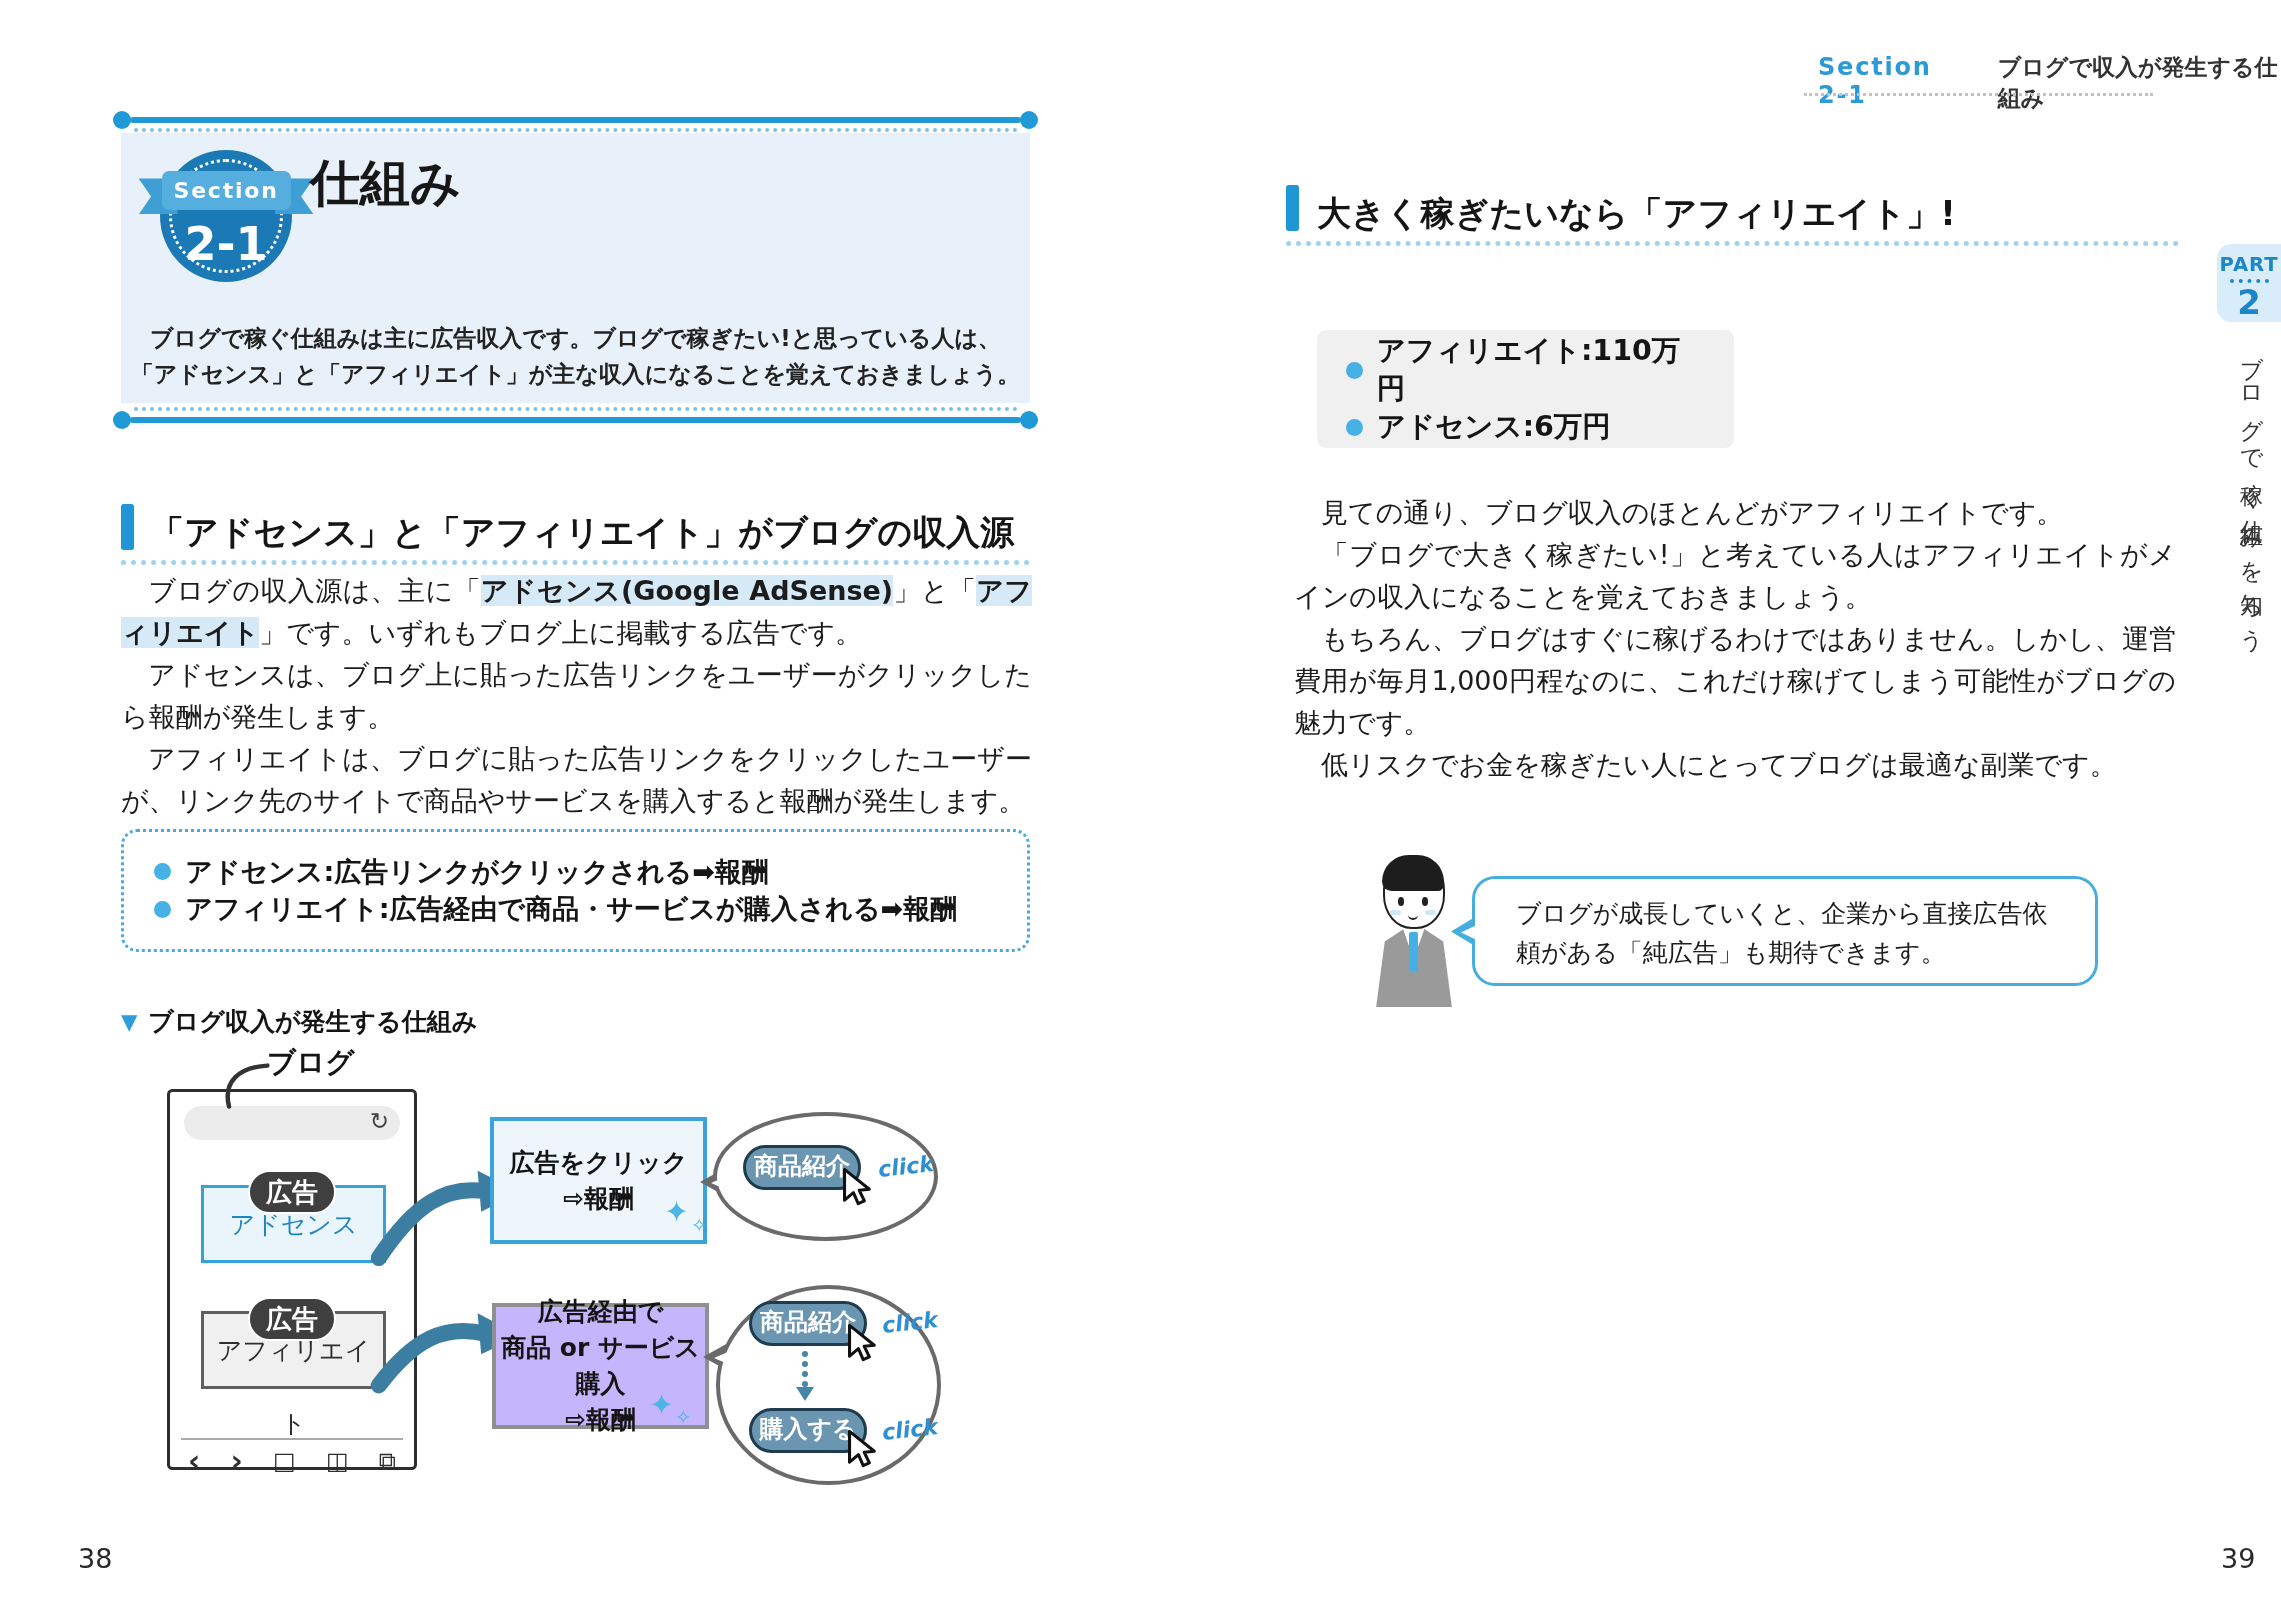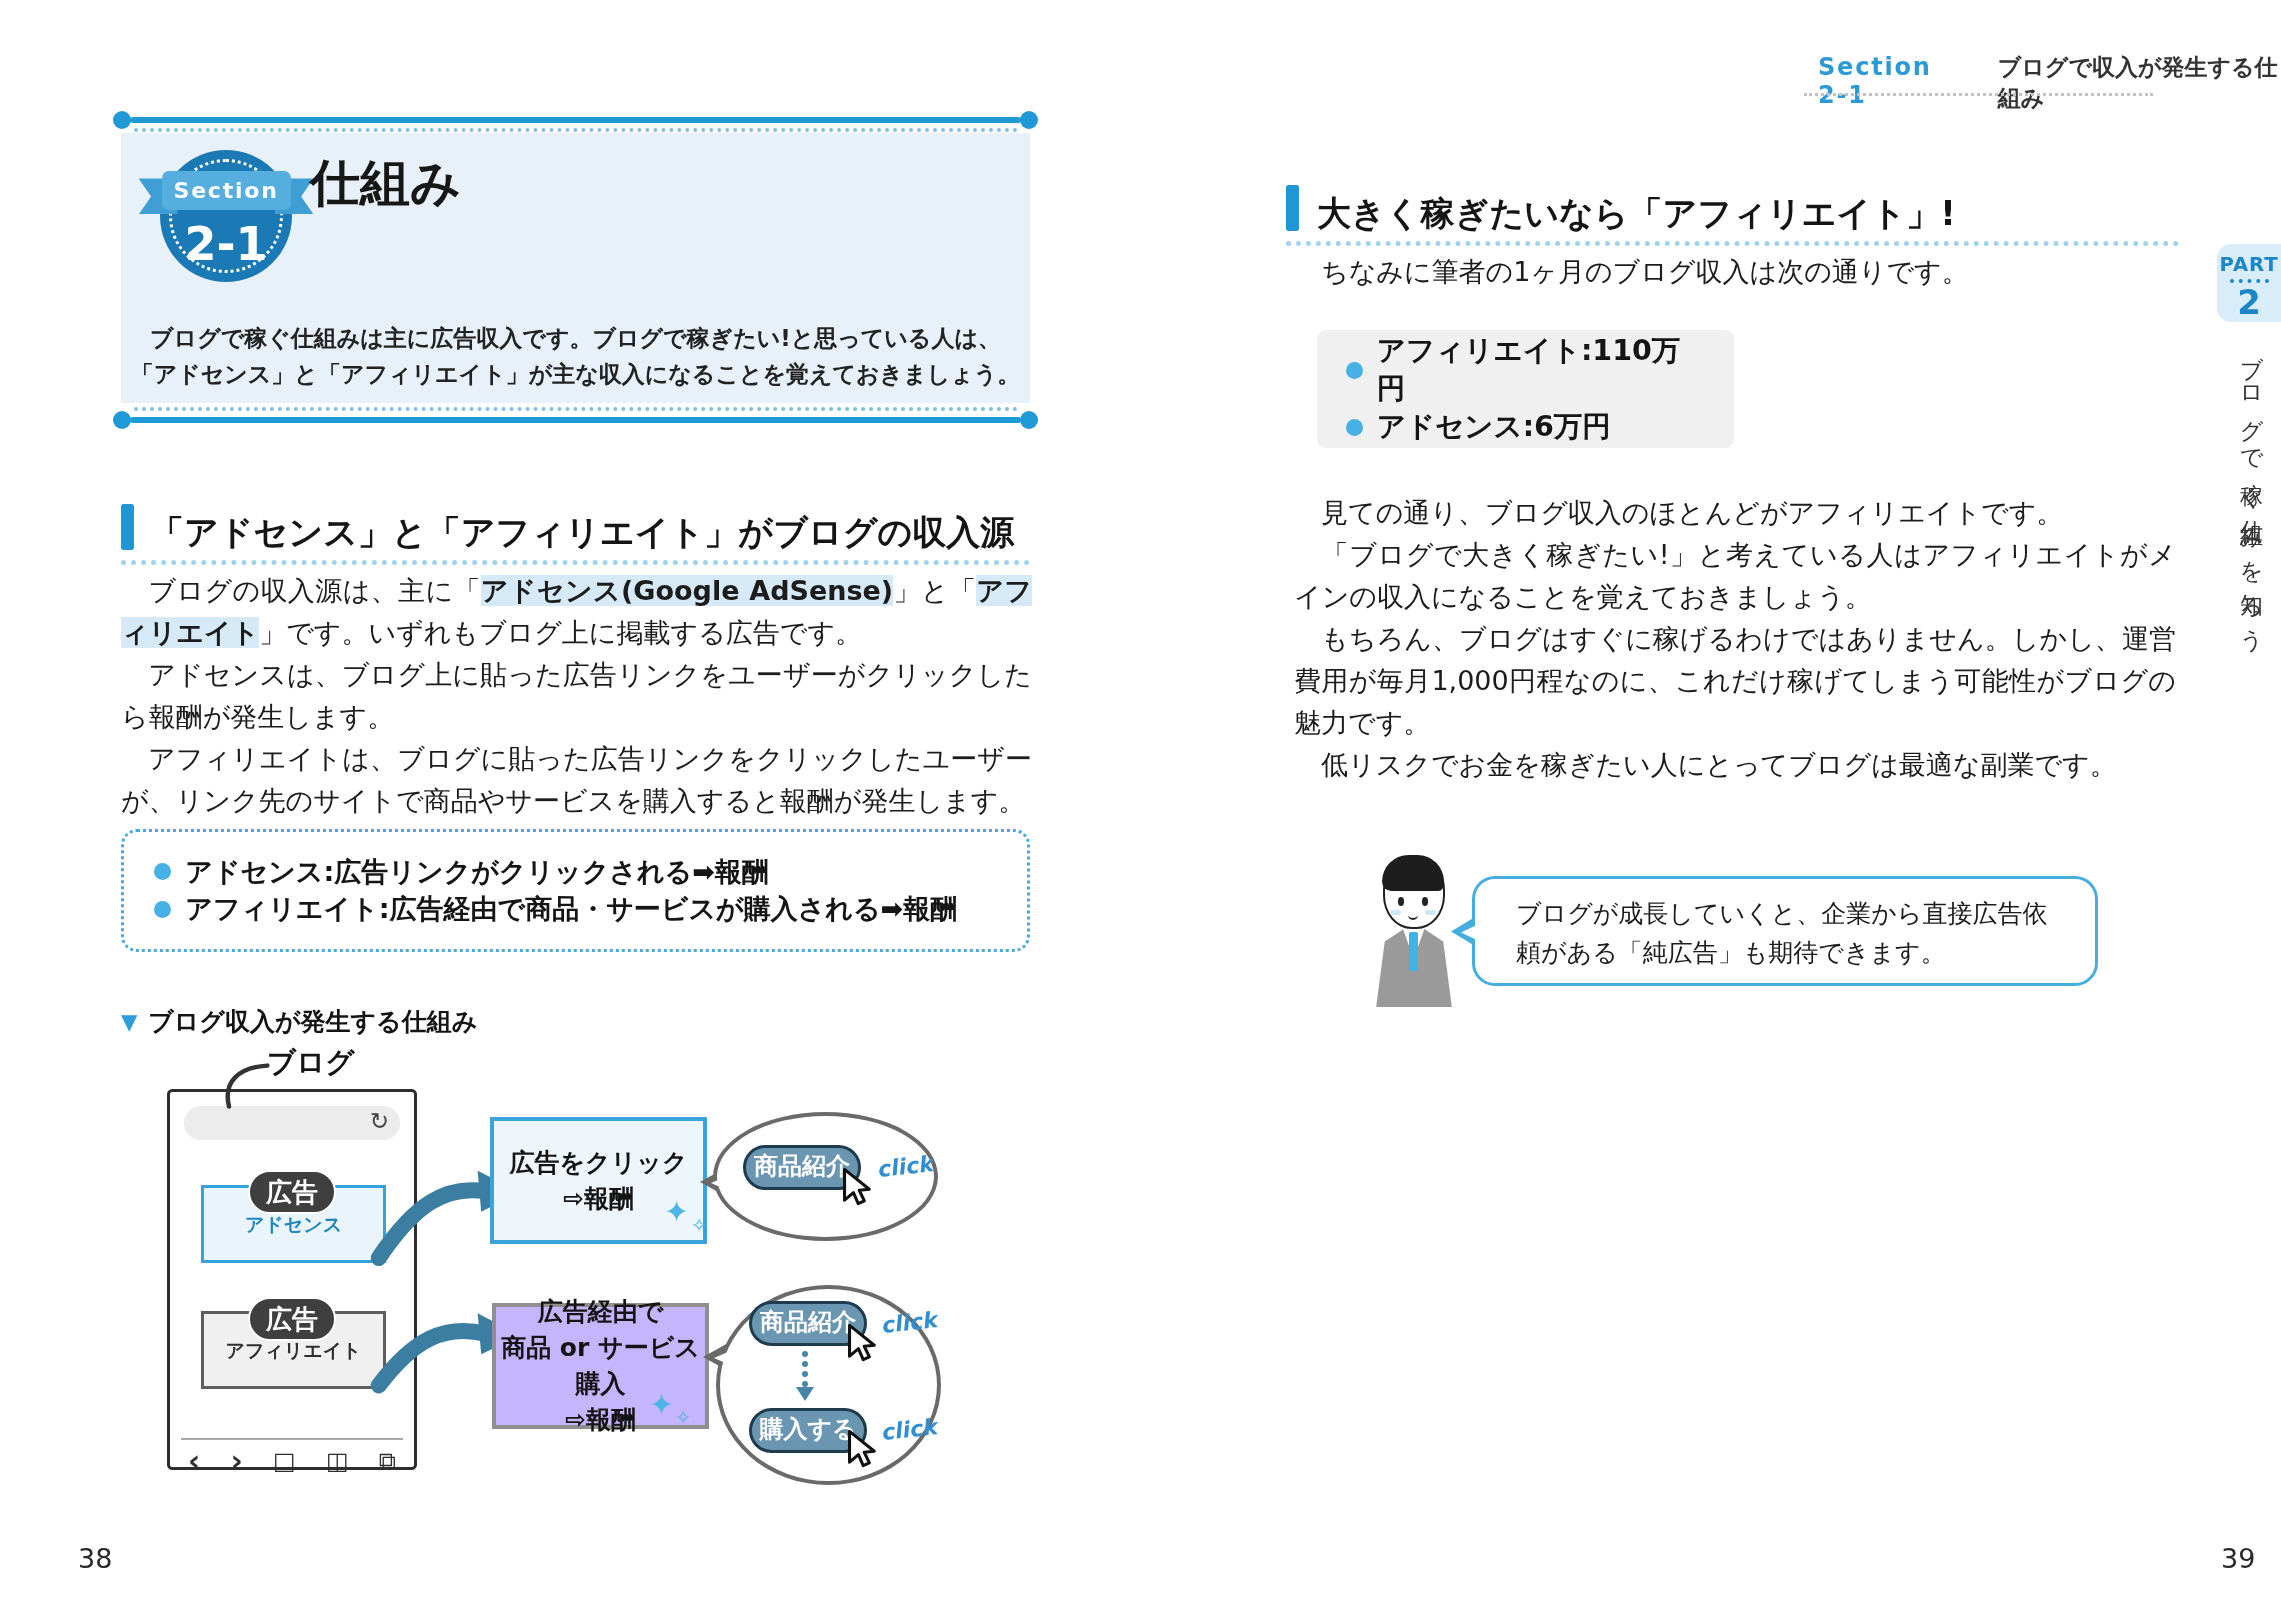--- a/index.html
+++ b/index.html
@@ -55,21 +55,21 @@
   .blog-label { position:absolute; left:267px; top:1044px; font-size:28.5px; font-weight:800; color:#141414; }
 
   .browser { position:absolute; left:167px; top:1089px; width:250px; height:381px; border:3.6px solid #2e2e2e; border-radius:5.3px; background:#fff; }
   .addrbar { position:absolute; left:14.3px; right:14.3px; top:14.3px; height:34px; background:#ececec; border-radius:17px; }
   .addrbar .reload { position:absolute; right:10.7px; top:1.8px; font-size:23px; color:#444; }
   .ad-pill { position:absolute; left:50%; transform:translateX(-50%); background:#3f3f3f; color:#fff; font-size:26px; font-weight:700;
     padding:2.7px 16px; border-radius:890px; border:2.7px solid #fff; z-index:2; white-space:nowrap; }
   .ad-box { position:absolute; left:31px; width:185px; height:78px; text-align:center; }
   .ad-box.blue { border:3.6px solid #35a3da; background:#e9f4fb; }
   .ad-box.gray { border:3.6px solid #5e5e5e; background:#f0f0f0; }
-  .ad-box .lbl { font-weight:700; font-size:19px; line-height:73px; }
+  .ad-box .lbl { font-weight:400; font-size:25px; line-height:73px; }
   .ad-box.blue .lbl { color:#1f86be; }
   .ad-box.gray .lbl { color:#2e2e2e; }
   .brw-divider { position:absolute; left:10.7px; right:10.7px; top:346px; border-top:2.7px solid #a9a9a9; }
   .brw-nav { position:absolute; left:18px; right:18px; top:353px; height:32px; display:flex; justify-content:space-between; align-items:center; color:#2e2e2e; }
   .brw-nav span { font-size:24px; line-height:1; }
   .brw-nav .chev { font-size:30px; font-weight:700; }
 
   .flowbox { position:absolute; width:217px; text-align:center; display:flex; flex-direction:column; justify-content:center; }
   .flowbox.blue { border:4.5px solid #3aa4da; background:#eef6fc; }
   .flowbox.gray { border:4.5px solid #8f8f8f; background:#c4b5fd; }
@@ -255,21 +255,20 @@
   <div class="pillbtn" style="left:749px; top:1408px;">購入する</div>
   <svg class="cursor" style="left:841px; top:1428px;" viewBox="0 0 24 24">
     <path d="M5 2 L5 20 L10.2 15.6 L13 22 L16.6 20.4 L13.6 14.2 L19.5 13.6 Z" fill="#fff" stroke="#111" stroke-width="1.8" stroke-linejoin="round"></path>
   </svg>
   <div class="clicklbl" style="left:882px; top:1417px;">click</div>
 
   <div class="h2bar" style="left:1286px; top:185px; height:46px;"></div>
   <div class="h2txt" style="left:1317px; top:191px;">大きく稼ぎたいなら「アフィリエイト」!</div>
   <div class="dotline-blue" style="left:1286px; top:241px; width:893px;"></div>
 
-  <div class="abs bodytext" style="left:1294px; top:251px; width:882px;">　ちなみに筆者の1ヶ月のブログ収入は次の通りです。</div>
 
   <div class="incomebox">
     <div class="bullet-line">
       <span class="bullet-dot"></span>
       <span>アフィリエイト:110万円</span>
     </div>
     <div class="bullet-line">
       <span class="bullet-dot"></span>
       <span>アドセンス:6万円</span>
     </div>

